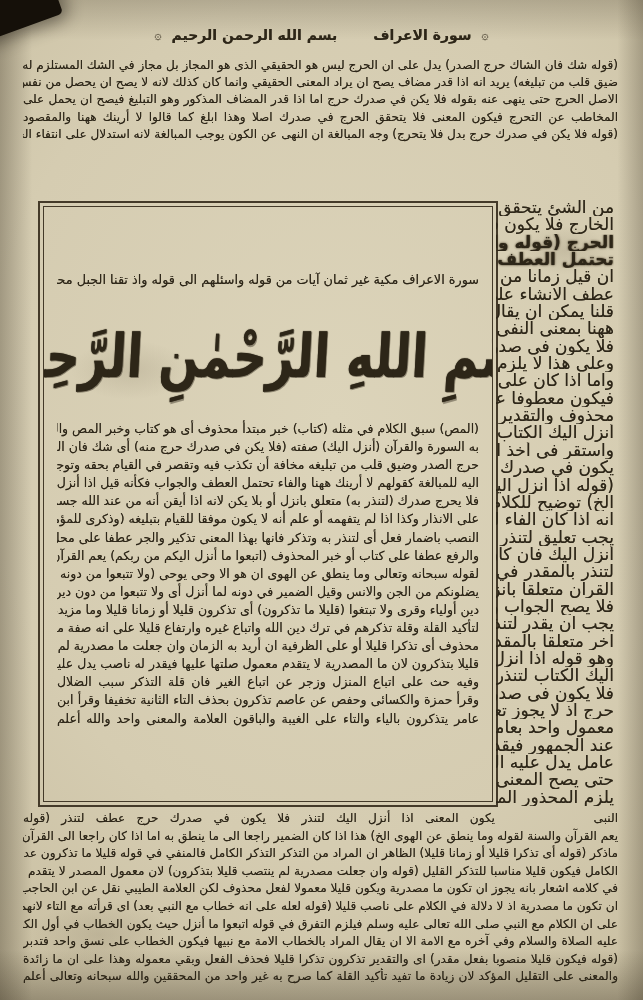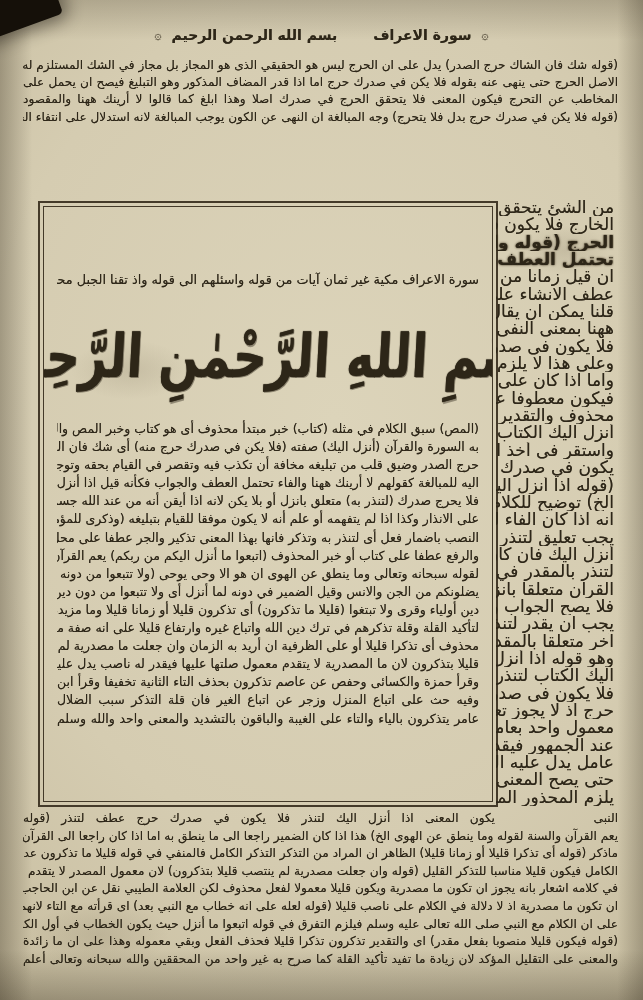--- a/index.html
+++ b/index.html
@@ -131,20 +131,21 @@
   <div class="header">
     <span class="ornament">۞</span>
     <span>سورة الاعراف</span>
     <span class="title-gap"></span>
     <span>بسم الله الرحمن الرحيم</span>
     <span class="ornament">۞</span>
   </div>
 
   <div class="top-block">
       <div class="jline">(قوله شك فان الشاك حرج الصدر) يدل على ان الحرج ليس هو الحقيقي الذى هو المجاز بل مجاز في الشك المستلزم له (قوله او</div>
+      <div class="jline">ضيق قلب من تبليغه) يريد انه اذا قدر مضاف يصح ان يراد المعنى الحقيقي وانما كان كذلك لانه لا يصح ان يحصل من نفس</div>
       <div class="jline">الاصل الحرج حتى ينهى عنه بقوله فلا يكن في صدرك حرج اما اذا قدر المضاف المذكور وهو التبليغ فيصح ان يحمل على</div>
       <div class="jline">المخاطب عن التحرج فيكون المعنى فلا يتحقق الحرج في صدرك اصلا وهذا ابلغ كما قالوا لا أرينك ههنا والمقصود</div>
       <div class="jline">(قوله فلا يكن في صدرك حرج بدل فلا يتحرج) وجه المبالغة ان النهى عن الكون يوجب المبالغة لانه استدلال على انتفاء الحرج</div>
     </div>
 
   <div class="main-box">
     <div class="main-box-inner">
       <div class="box-spacer"></div>
       <div class="intro-lines">
           <div class="centerline">سورة الاعراف مكية غير ثمان آيات من قوله واسئلهم الى قوله واذ تقنا الجبل محكمة كلها</div>
@@ -160,23 +161,23 @@
           <div class="jline">فلا يحرج صدرك (لتنذر به) متعلق بانزل أو بلا يكن لانه اذا أيقن أنه من عند الله جسر</div>
           <div class="jline">على الانذار وكذا اذا لم يتفهمه أو علم أنه لا يكون موفقا للقيام بتبليغه (وذكرى للمؤمنين) يحتمل</div>
           <div class="jline">النصب باضمار فعل أى لتنذر به وتذكر فانها بهذا المعنى تذكير والجر عطفا على محل لتنذر</div>
           <div class="jline">والرفع عطفا على كتاب أو خبر المحذوف (اتبعوا ما أنزل اليكم من ربكم) يعم القرآن والسنة</div>
           <div class="jline">لقوله سبحانه وتعالى وما ينطق عن الهوى ان هو الا وحى يوحى (ولا تتبعوا من دونه أولياء)</div>
           <div class="jline">يضلونكم من الجن والانس وقيل الضمير في دونه لما أنزل أى ولا تتبعوا من دون دين الله</div>
           <div class="jline">دين أولياء وقرى ولا تبتغوا (قليلا ما تذكرون) أى تذكرون قليلا أو زمانا قليلا وما مزيدة</div>
           <div class="jline">لتأكيد القلة وقلة تذكرهم في ترك دين الله واتباع غيره وارتفاع قليلا على انه صفة مصدر</div>
           <div class="jline">محذوف أى تذكرا قليلا أو على الظرفية ان أريد به الزمان وان جعلت ما مصدرية لم ينتصب</div>
           <div class="jline">قليلا بتذكرون لان ما المصدرية لا يتقدم معمول صلتها عليها فيقدر له ناصب يدل عليه</div>
+          <div class="jline">وفيه حث على اتباع المنزل وزجر عن اتباع الغير فان قلة التذكر سبب الضلال</div>
           <div class="jline">وقرأ حمزة والكسائى وحفص عن عاصم تذكرون بحذف التاء الثانية تخفيفا وقرأ ابن</div>
-          <div class="jline">وفيه حث على اتباع المنزل وزجر عن اتباع الغير فان قلة التذكر سبب الضلال</div>
-          <div class="jline">عامر يتذكرون بالياء والتاء على الغيبة والباقون بالتشديد والمعنى واحد والله وسلم</div>
+          <div class="jline">عامر يتذكرون بالياء والتاء على الغيبة والباقون العلامة والمعنى واحد والله أعلم</div>
         </div>
     </div>
   </div>
 
   <div class="margin-col">
       <div class="jline">من الشئ يتحقق عدمه في</div>
       <div class="jline">الخارج فلا يكون في الصدر</div>
       <div class="jline">الحرج (قوله والفاء</div>
       <div class="jline">تحتمل العطف والجواب)</div>
       <div class="jline">ان قيل زمانا من العطف</div>
@@ -217,18 +218,19 @@
       <span class="catchword">النبى</span>
       <span class="split-main">يكون المعنى اذا أنزل اليك لتنذر فلا يكون في صدرك حرج عطف لتنذر (قوله</span>
     </div>
     <div>
         <div class="jline">يعم القرآن والسنة لقوله وما ينطق عن الهوى الخ) هذا اذا كان الضمير راجعا الى ما ينطق به اما اذا كان راجعا الى القرآن فلا يلزم</div>
         <div class="jline">ماذكر (قوله أى تذكرا قليلا أو زمانا قليلا) الظاهر ان المراد من التذكر التذكر الكامل فالمنفي في قوله قليلا ما تذكرون عدم التذكر</div>
         <div class="jline">الكامل فيكون قليلا مناسبا للتذكر القليل (قوله وان جعلت مصدرية لم ينتصب قليلا بتذكرون) لان معمول المصدر لا يتقدم عليه ولا</div>
         <div class="jline">في كلامه اشعار بانه يجوز ان تكون ما مصدرية ويكون قليلا معمولا لفعل محذوف لكن العلامة الطيبي نقل عن ابن الحاجب انه لا يجوز</div>
         <div class="jline">ان تكون ما مصدرية اذ لا دلالة في الكلام على ناصب قليلا (قوله لعله على انه خطاب مع النبي بعد) اى قرأته مع التاء لانهم قالوا</div>
         <div class="jline">على ان الكلام مع النبي صلى الله تعالى عليه وسلم فيلزم التفرق في قوله اتبعوا ما أنزل حيث يكون الخطاب في أول الكلام مع النبي</div>
+        <div class="jline">عليه الصلاة والسلام وفي آخره مع الامة الا ان يقال المراد بالخطاب الامة مع نبيها فيكون الخطاب على نسق واحد فتدبر</div>
         <div class="jline">(قوله فيكون قليلا منصوبا بفعل مقدر) اى والتقدير تذكرون تذكرا قليلا فحذف الفعل وبقي معموله وهذا على ان ما زائدة</div>
         <div class="jline">والمعنى على التقليل المؤكد لان زيادة ما تفيد تأكيد القلة كما صرح به غير واحد من المحققين والله سبحانه وتعالى أعلم</div>
       </div>
   </div>
 
 </div>
 
 </body></html>

